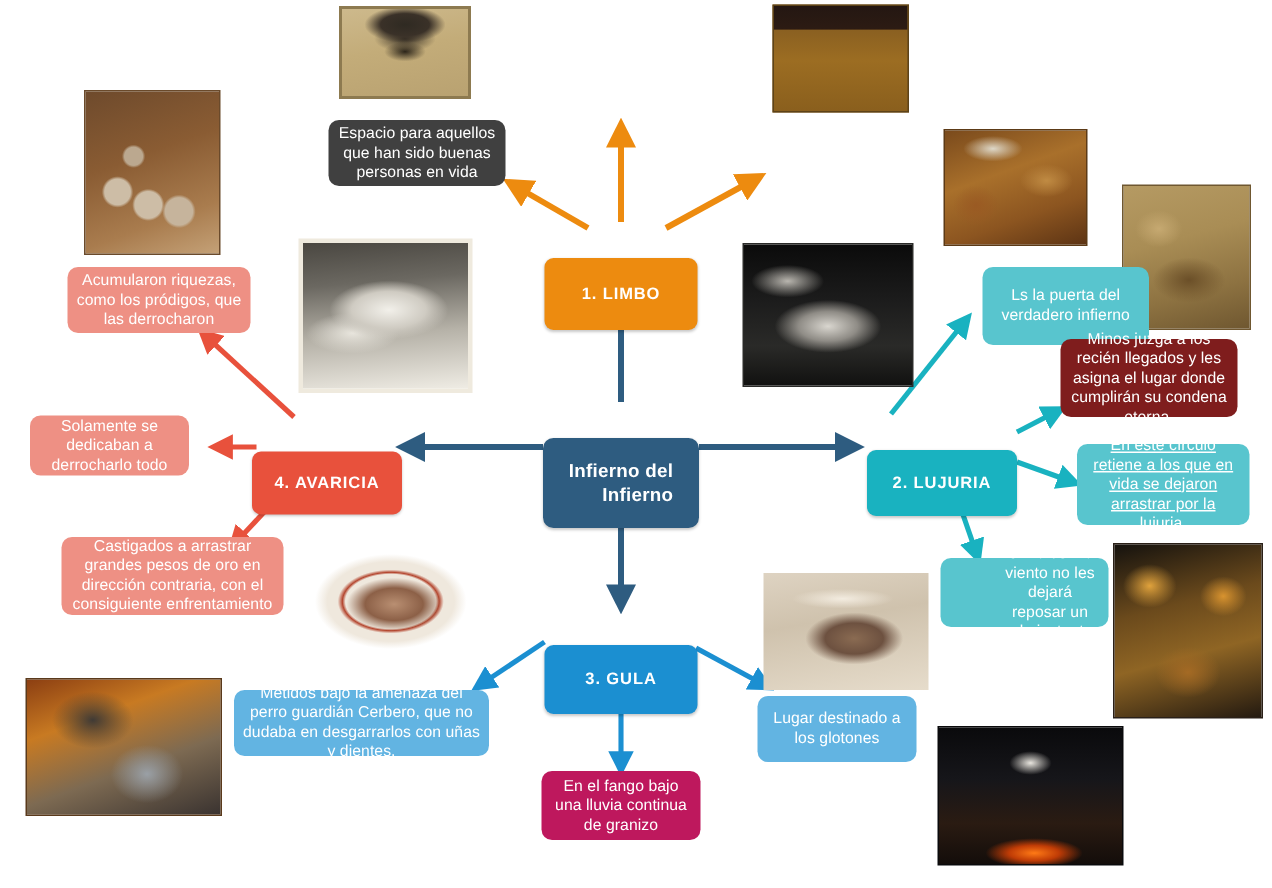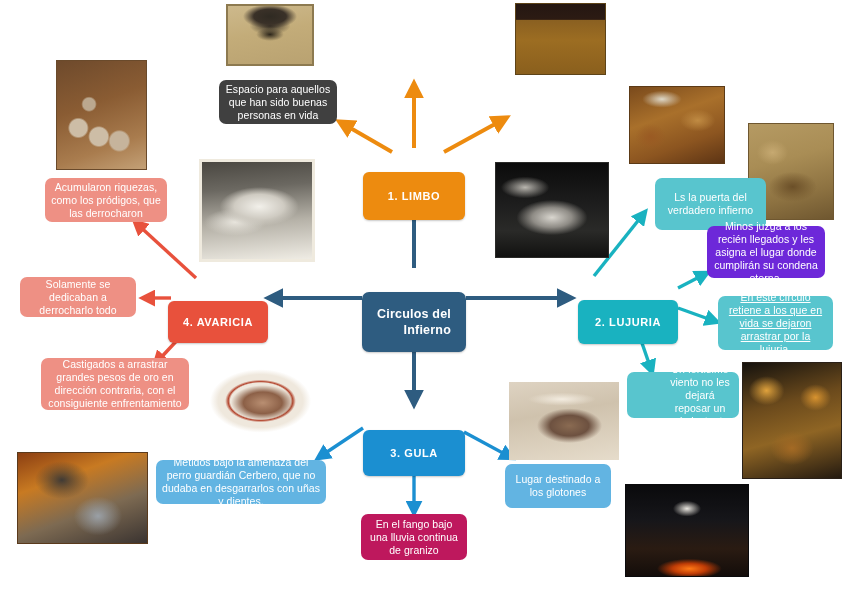--- a/index.html
+++ b/index.html
@@ -163,50 +163,50 @@
   <div class="pic art-bosch" style="left:629px;top:86px;width:96px;height:78px;"></div>
   <div class="pic art-charon" style="left:748px;top:123px;width:86px;height:97px;"></div>
   <div class="pic art-bruegel" style="left:742px;top:362px;width:100px;height:117px;"></div>
   <div class="pic art-ship" style="left:625px;top:484px;width:124px;height:93px;"></div>
   <div class="pic art-cerbero" style="left:204px;top:355px;width:113px;height:92px;"></div>
   <div class="pic art-fresco" style="left:509px;top:382px;width:110px;height:78px;"></div>
   <div class="pic art-demon" style="left:17px;top:452px;width:131px;height:92px;"></div>
 
   <div class="node center-node" style="left:362px;top:268px;width:104px;height:60px;background:#2E5C80;">
     <div>
-      <div>Circulos del</div>
+      <div>Infierno del</div>
       <div>Infierno</div>
     </div>
   </div>
 
   <div class="node" style="left:363px;top:148px;width:102px;height:48px;background:#ED8B0F;">1. LIMBO</div>
 
   <div class="node" style="left:578px;top:276px;width:100px;height:44px;background:#19B2C0;">2. LUJURIA</div>
 
   <div class="node" style="left:363px;top:406px;width:102px;height:46px;background:#1B8FD1;">3. GULA</div>
 
   <div class="node" style="left:168px;top:277px;width:100px;height:42px;background:#E8513C;">4. AVARICIA</div>
 
   <div class="leaf" style="left:219px;top:80px;width:118px;height:44px;background:#404040;">Espacio para aquellos que han sido buenas personas en vida</div>
 
 
 
   <div class="leaf" style="left:632px;top:178px;width:111px;height:52px;background:#58C5CE;margin-left:23px;">Ls la puerta del verdadero infierno</div>
 
-  <div class="leaf" style="left:707px;top:226px;width:118px;height:52px;background:#6d28d9;">Minos juzga a los recién llegados y les asigna el lugar donde cumplirán su condena eterna.</div>
+  <div class="leaf" style="left:707px;top:226px;width:118px;height:52px;background:#7f1d1d;">Minos juzga a los recién llegados y les asigna el lugar donde cumplirán su condena eterna.</div>
 
   <div class="leaf" style="left:718px;top:296px;width:115px;height:54px;background:#58C5CE;text-decoration:underline;">En este círculo retiene a los que en vida se dejaron arrastrar por la lujuria.</div>
 
   <div class="leaf" style="left:627px;top:372px;width:112px;height:46px;background:#58C5CE;padding-left:40px;">Un fortísimo viento no les dejará reposar un solo instante.</div>
 
   <div class="leaf" style="left:156px;top:460px;width:170px;height:44px;background:#62B4E2;">Metidos bajo la amenaza del perro guardián Cerbero, que no dudaba en desgarrarlos con uñas y dientes.</div>
 
   <div class="leaf" style="left:361px;top:514px;width:106px;height:46px;background:#be185d;">En el fango bajo una lluvia continua de granizo</div>
 
   <div class="leaf" style="left:505px;top:464px;width:106px;height:44px;background:#62B4E2;">Lugar destinado a los glotones</div>
 
   <div class="leaf" style="left:45px;top:178px;width:122px;height:44px;background:#EE9084;">Acumularon riquezas, como los pródigos, que las derrocharon</div>
 
-  <div class="leaf" style="left:20px;top:277px;width:116px;height:40px;background:#EE9084;">Solamente se dedicaban a derrocharlo todo</div>
+  <div class="leaf" style="left:20px;top:277px;width:106px;height:40px;background:#EE9084;">Solamente se dedicaban a derrocharlo todo</div>
 
   <div class="leaf" style="left:41px;top:358px;width:148px;height:52px;background:#EE9084;">Castigados a arrastrar grandes pesos de oro en dirección contraria, con el consiguiente enfrentamiento</div>
 
 </div>
 
 </body></html>

